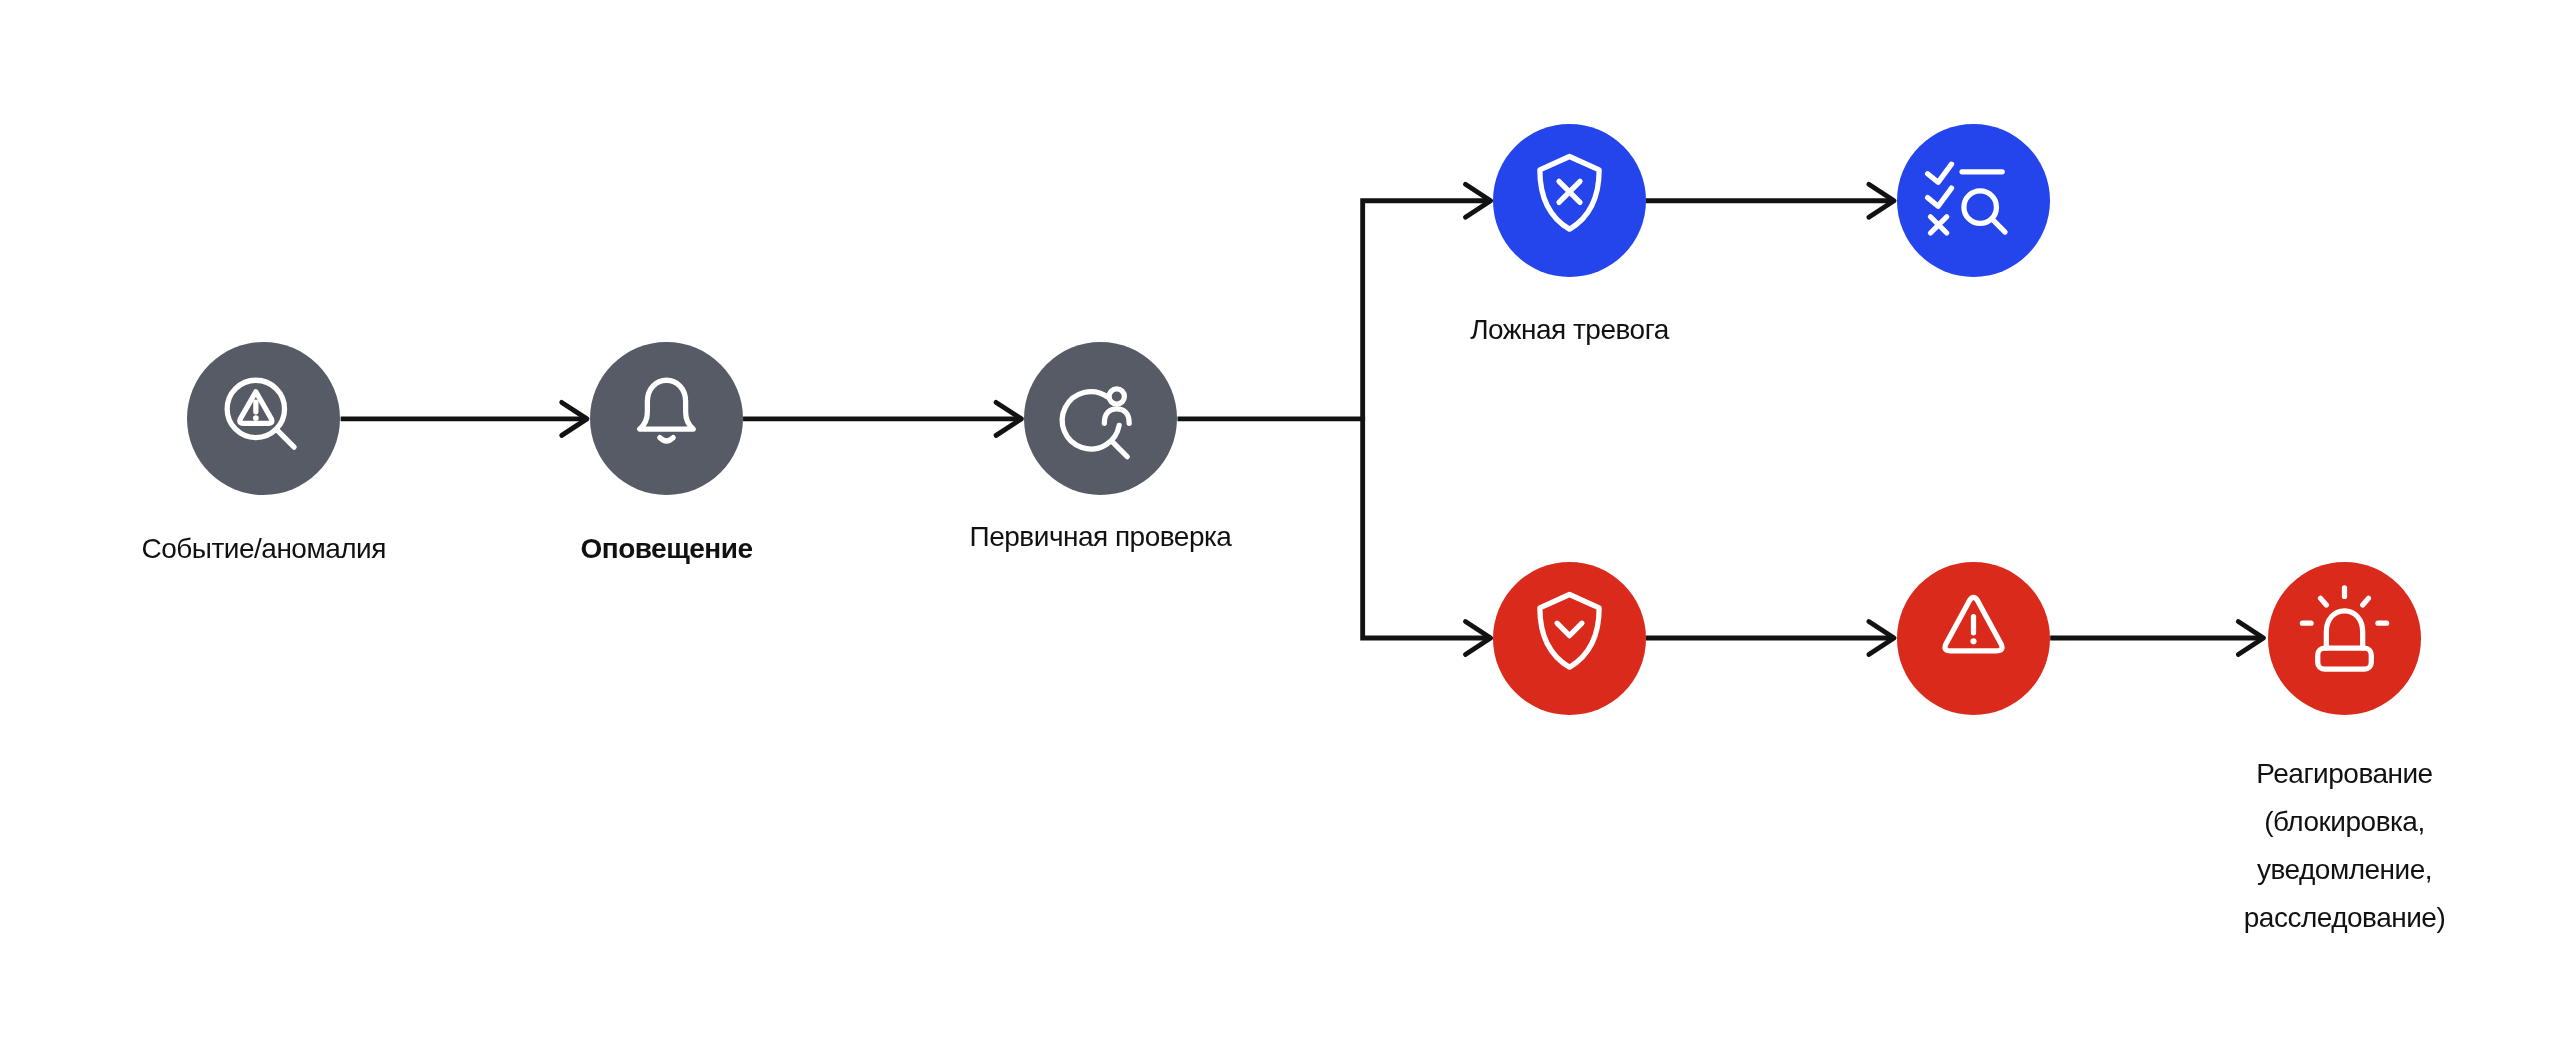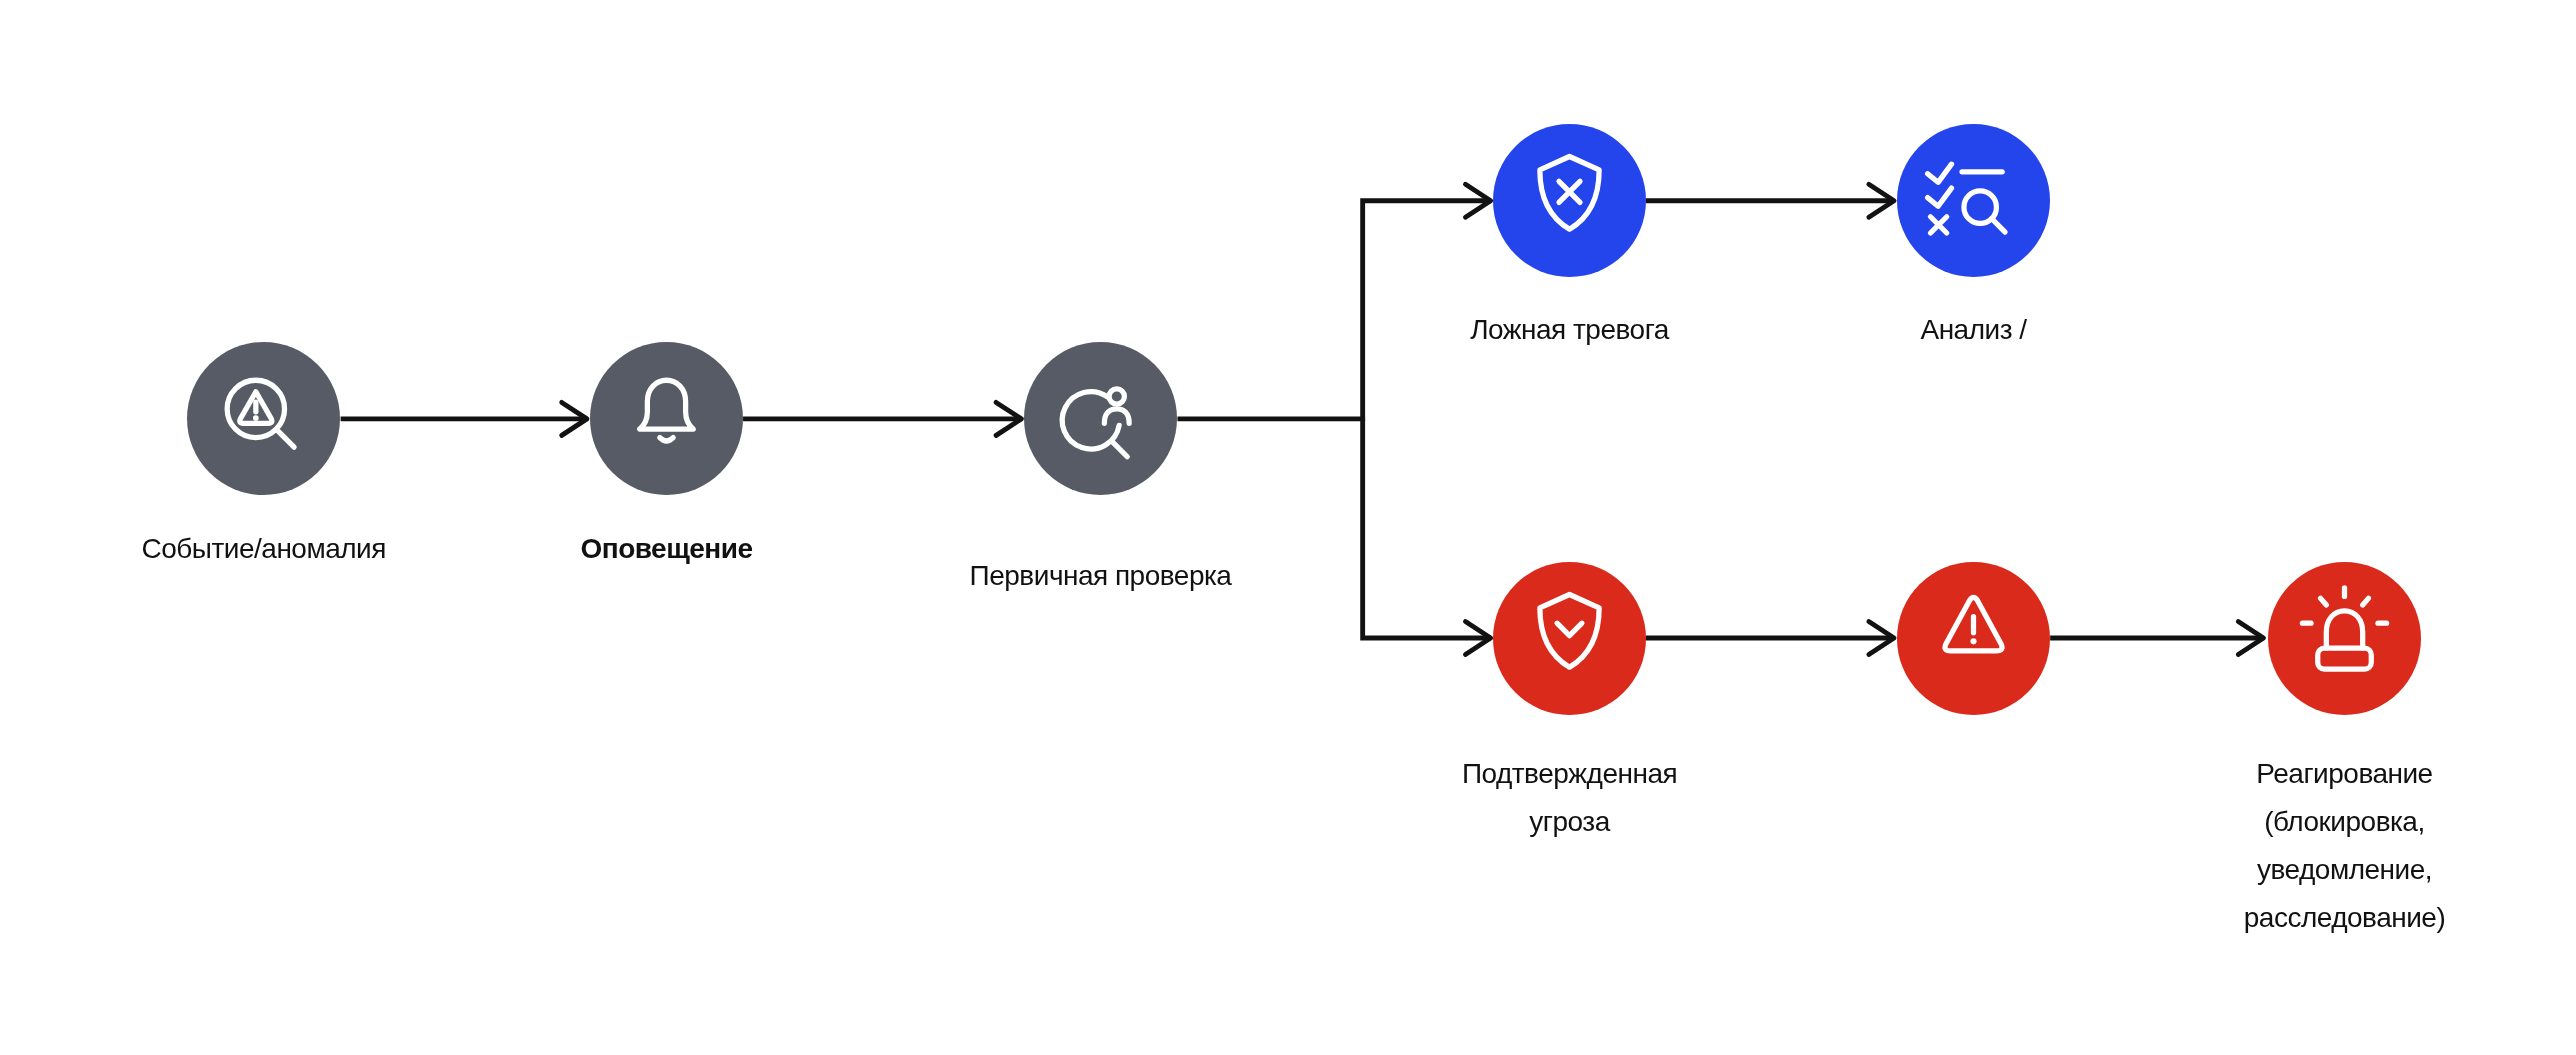--- a/index.html
+++ b/index.html
@@ -130,36 +130,31 @@
   </div>
 
   <div class="label" style="left:-7.8px;top:525px;">
     <span>Событие/аномалия</span>
   </div>
 
   <div class="label" style="left:395px;top:525px;font-weight:bold;">
     <span>Оповещение</span>
   </div>
 
-  <div class="label" style="left:829px;top:552px;">
+  <div class="label" style="left:829px;top:513px;">
     <span>Первичная проверка</span>
   </div>
 
   <div class="label" style="left:1298px;top:306px;">
     <span>Ложная тревога</span>
   </div>
 
   <div class="label" style="left:1702px;top:306px;">
-    <span>Анализ /</span>
   </div>
 
-  <div class="label" style="left:1298px;top:750px;">
-    <span>Подтвержденная</span>
-    <span>угроза</span>
-  </div>
 
   <div class="label" style="left:1702px;top:750px;">
   </div>
 
   <div class="label" style="left:2073px;top:750px;">
     <span>Реагирование</span>
     <span>(блокировка,</span>
     <span>уведомление,</span>
     <span>расследование)</span>
   </div>

